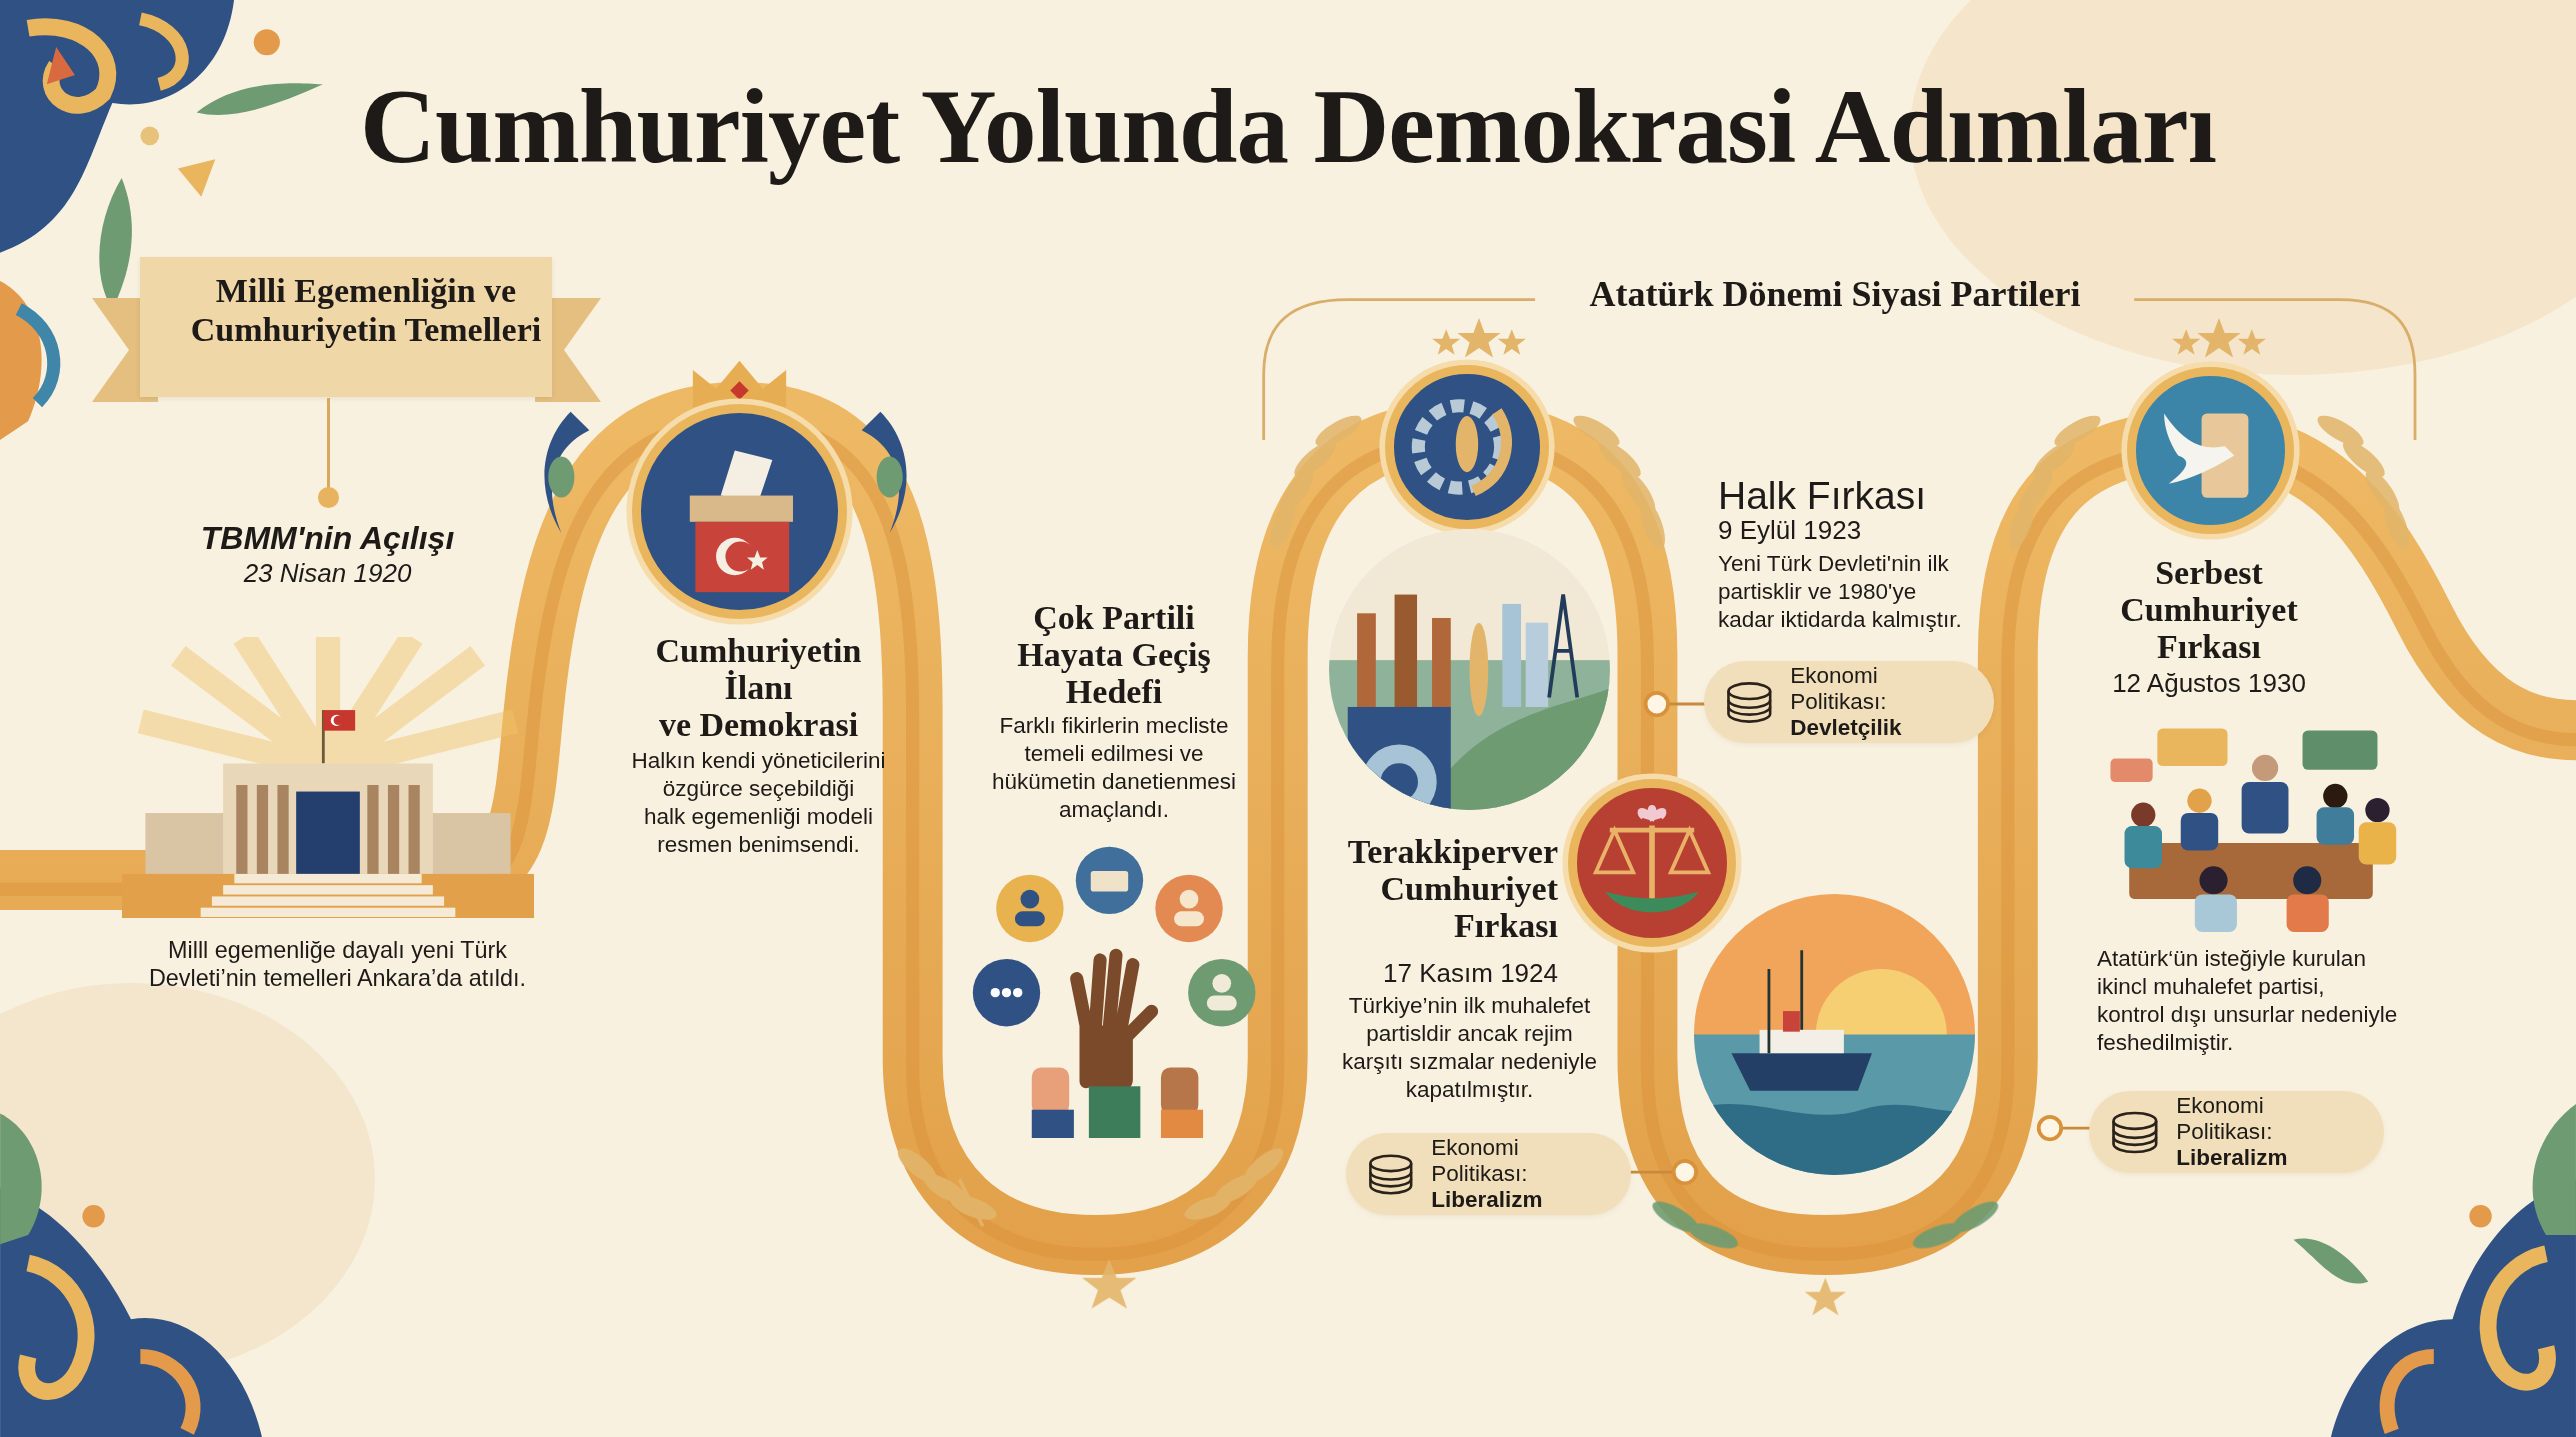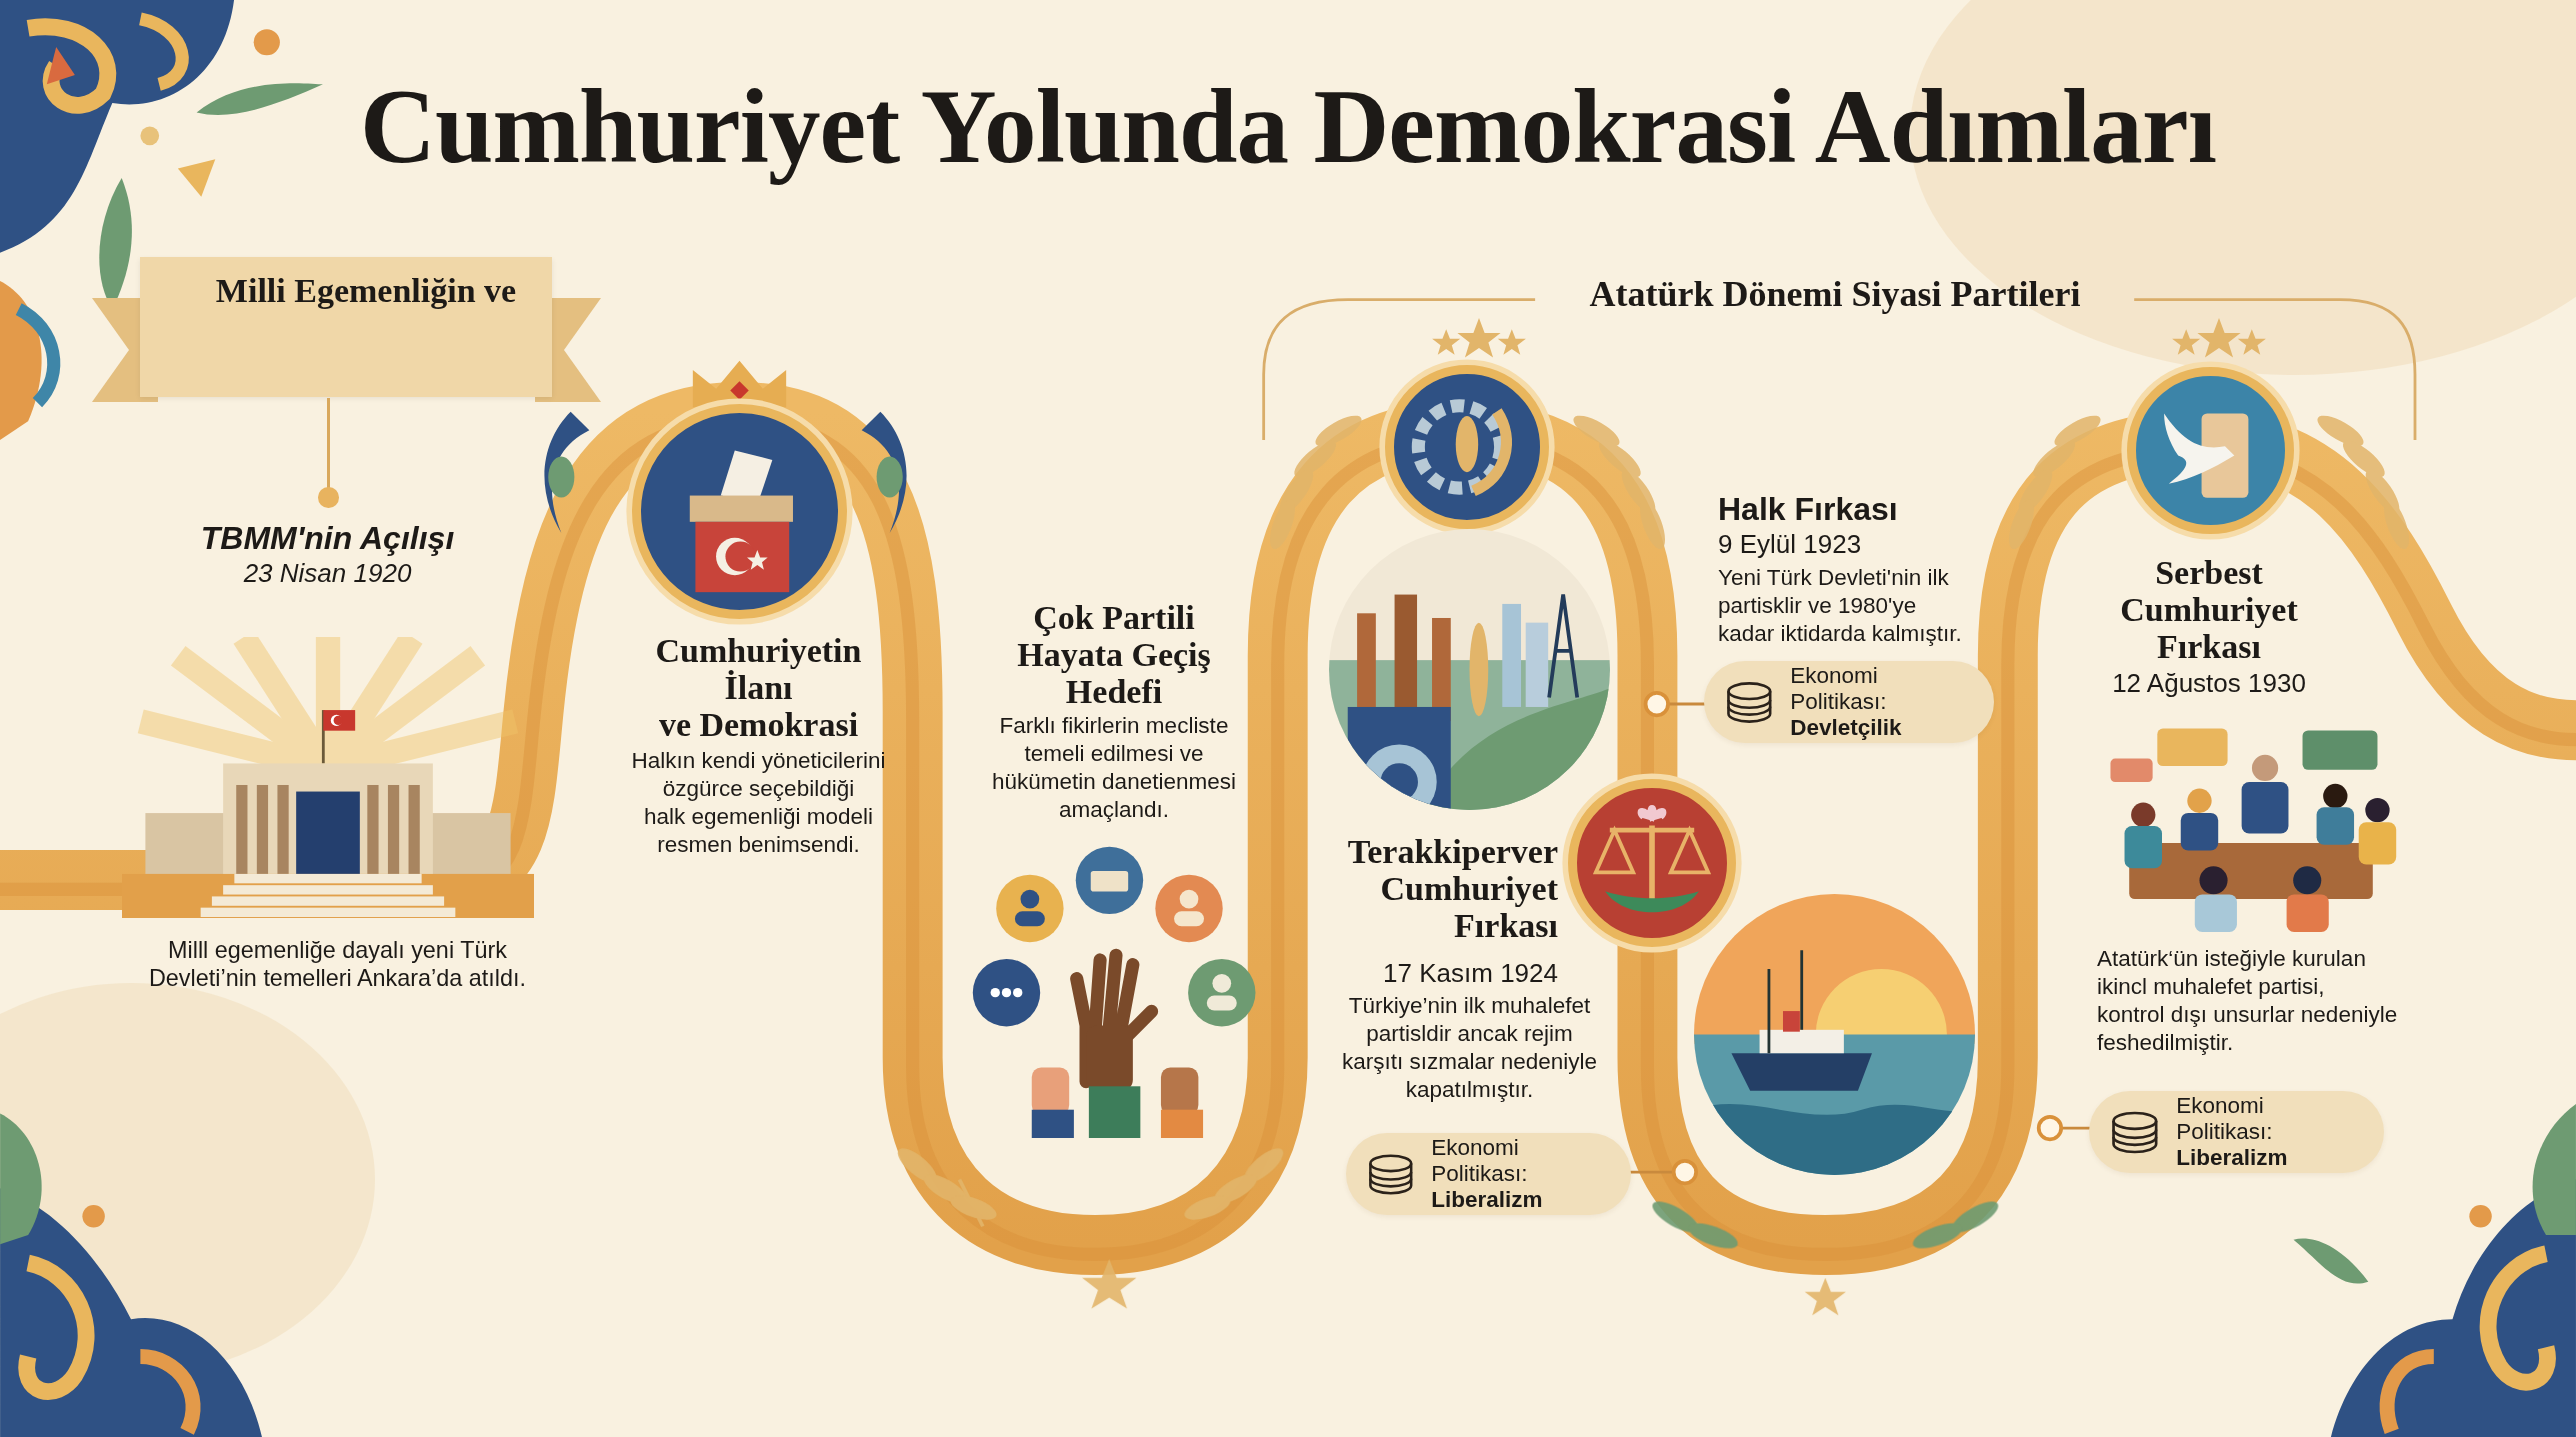--- a/index.html
+++ b/index.html
@@ -123,20 +123,21 @@
 
   <path d="M1350 470 V400 C1350 345 1380 320 1440 320 H1640" fill="none" stroke="#d9ad6a" stroke-width="3"></path>
   <path d="M2280 320 H2500 C2560 320 2580 350 2580 400 V470" fill="none" stroke="#d9ad6a" stroke-width="3"></path>
 </svg>
 
 <div class="abs banner-tail-l"></div>
 <div class="abs banner-tail-r"></div>
 <div class="abs banner"></div>
 <div class="abs banner-text serif center">
   <div>Milli Egemenliğin ve</div>
+  <div>Cumhuriyetin Temelleri</div>
 </div>
 <div class="abs banner-stem"></div>
 <div class="abs banner-dot"></div>
 
 <div class="abs center" style="left:159px;top:520px;width:337px;font-style:italic;">
   <div class="serif" style="font-size:32px;line-height:37px;font-family:'Liberation Sans',sans-serif;">TBMM'nin Açılışı</div>
   <div class="date">23 Nisan 1920</div>
 </div>
 <svg class="abs" style="left:122px;top:637px" width="412" height="281" viewBox="0 0 440 300">
   <g opacity=".45" stroke="#f0c46a" stroke-width="26">
@@ -282,21 +283,21 @@
     <rect x="20" y="190" width="110" height="110" fill="#2f5184"></rect>
     <rect x="185" y="80" width="20" height="110" fill="#a7c4d6"></rect>
     <rect x="210" y="100" width="24" height="90" fill="#b8cddc"></rect>
     <path d="M250 70 L235 180 M250 70 L265 180 M240 130 L260 130" stroke="#233b5a" stroke-width="4"></path>
     <circle cx="75" cy="270" r="40" fill="#a7c4d6"></circle>
       <circle cx="75" cy="270" r="20" fill="#2f5184"></circle>
     <ellipse cx="160" cy="150" rx="10" ry="50" fill="#e2b56a"></ellipse>
   </svg>
 </div>
 <div class="abs" style="left:1718px;top:477px;width:318px;">
-  <div style="font-size:32px;line-height:37px;font-weight:bold;margin-top:14px;">Halk Fırkası</div>
+  <div style="font-size:39px;line-height:37px;font-weight:normal;">Halk Fırkası</div>
   <div class="date">9 Eylül 1923</div>
   <div class="body" style="margin-top:3.7px;">
     <div>Yeni Türk Devleti'nin ilk</div>
     <div>partisklir ve 1980'ye</div>
     <div>kadar iktidarda kalmıştır.</div>
   </div>
 </div>
 <div class="abs pill" style="left:1704px;top:661px;width:290px;">
   <svg class="coin" viewBox="0 0 56 50">
     <ellipse cx="28" cy="12" rx="24" ry="9" fill="none" stroke="#2b221a" stroke-width="3"></ellipse>

